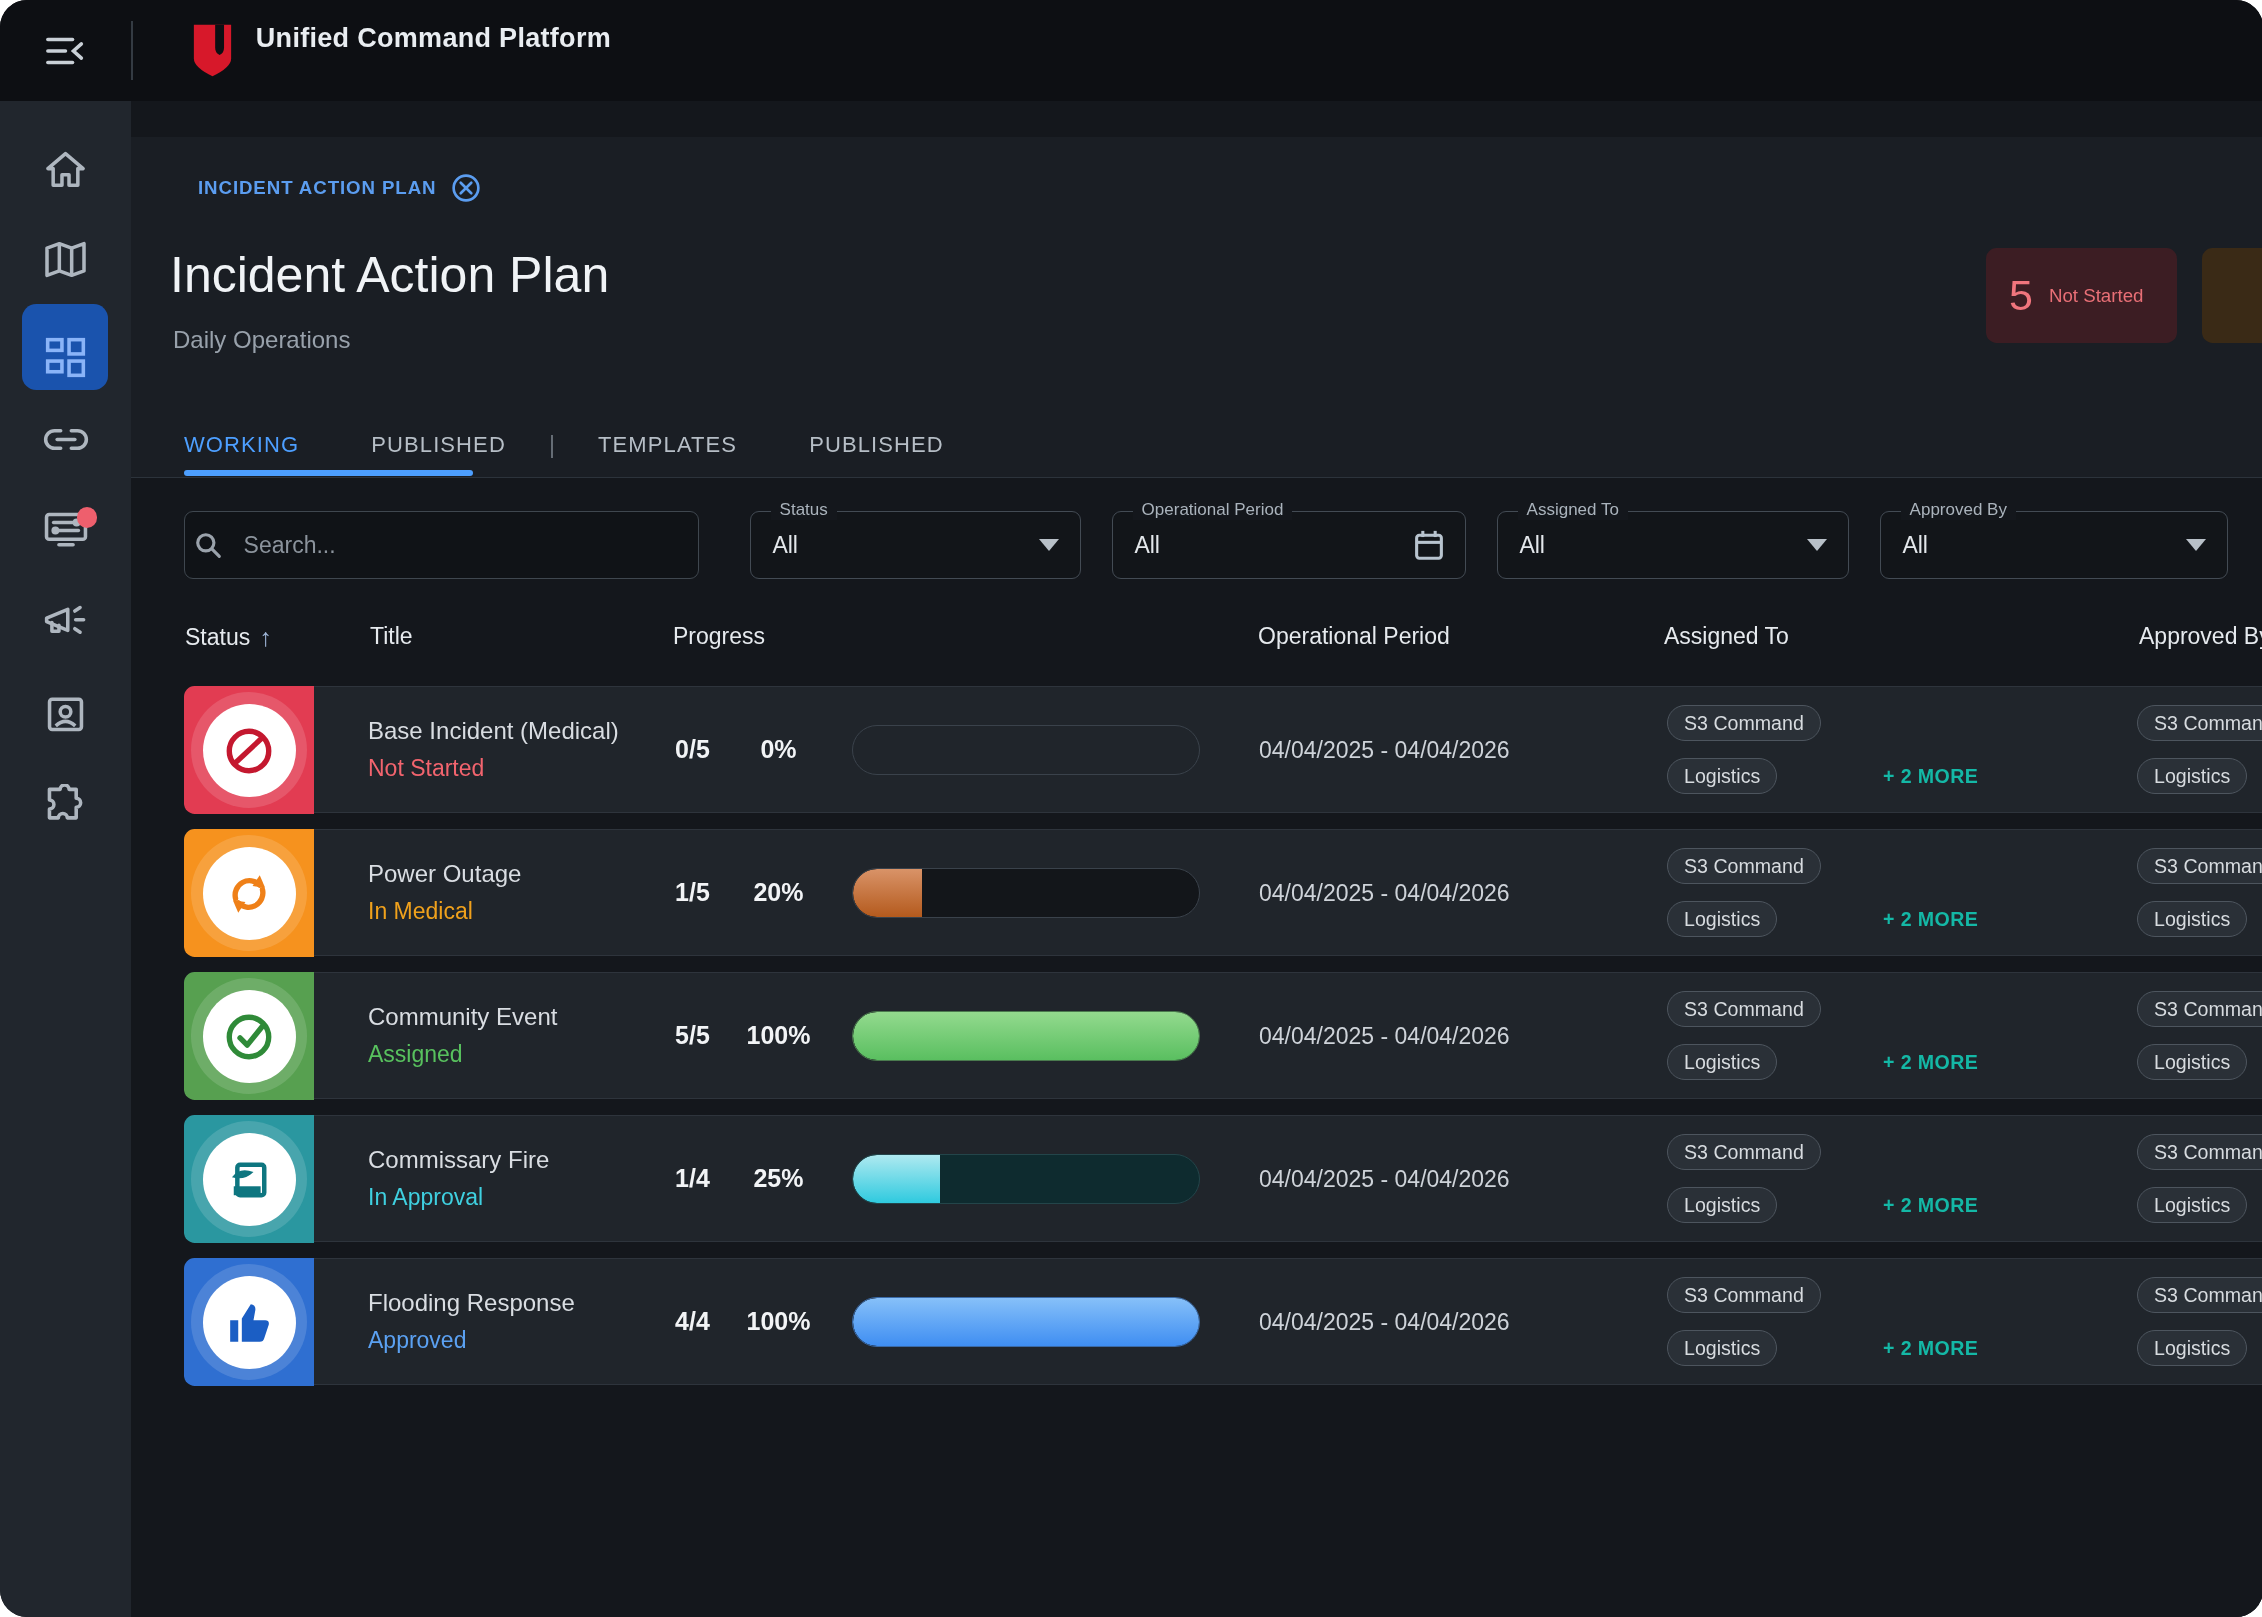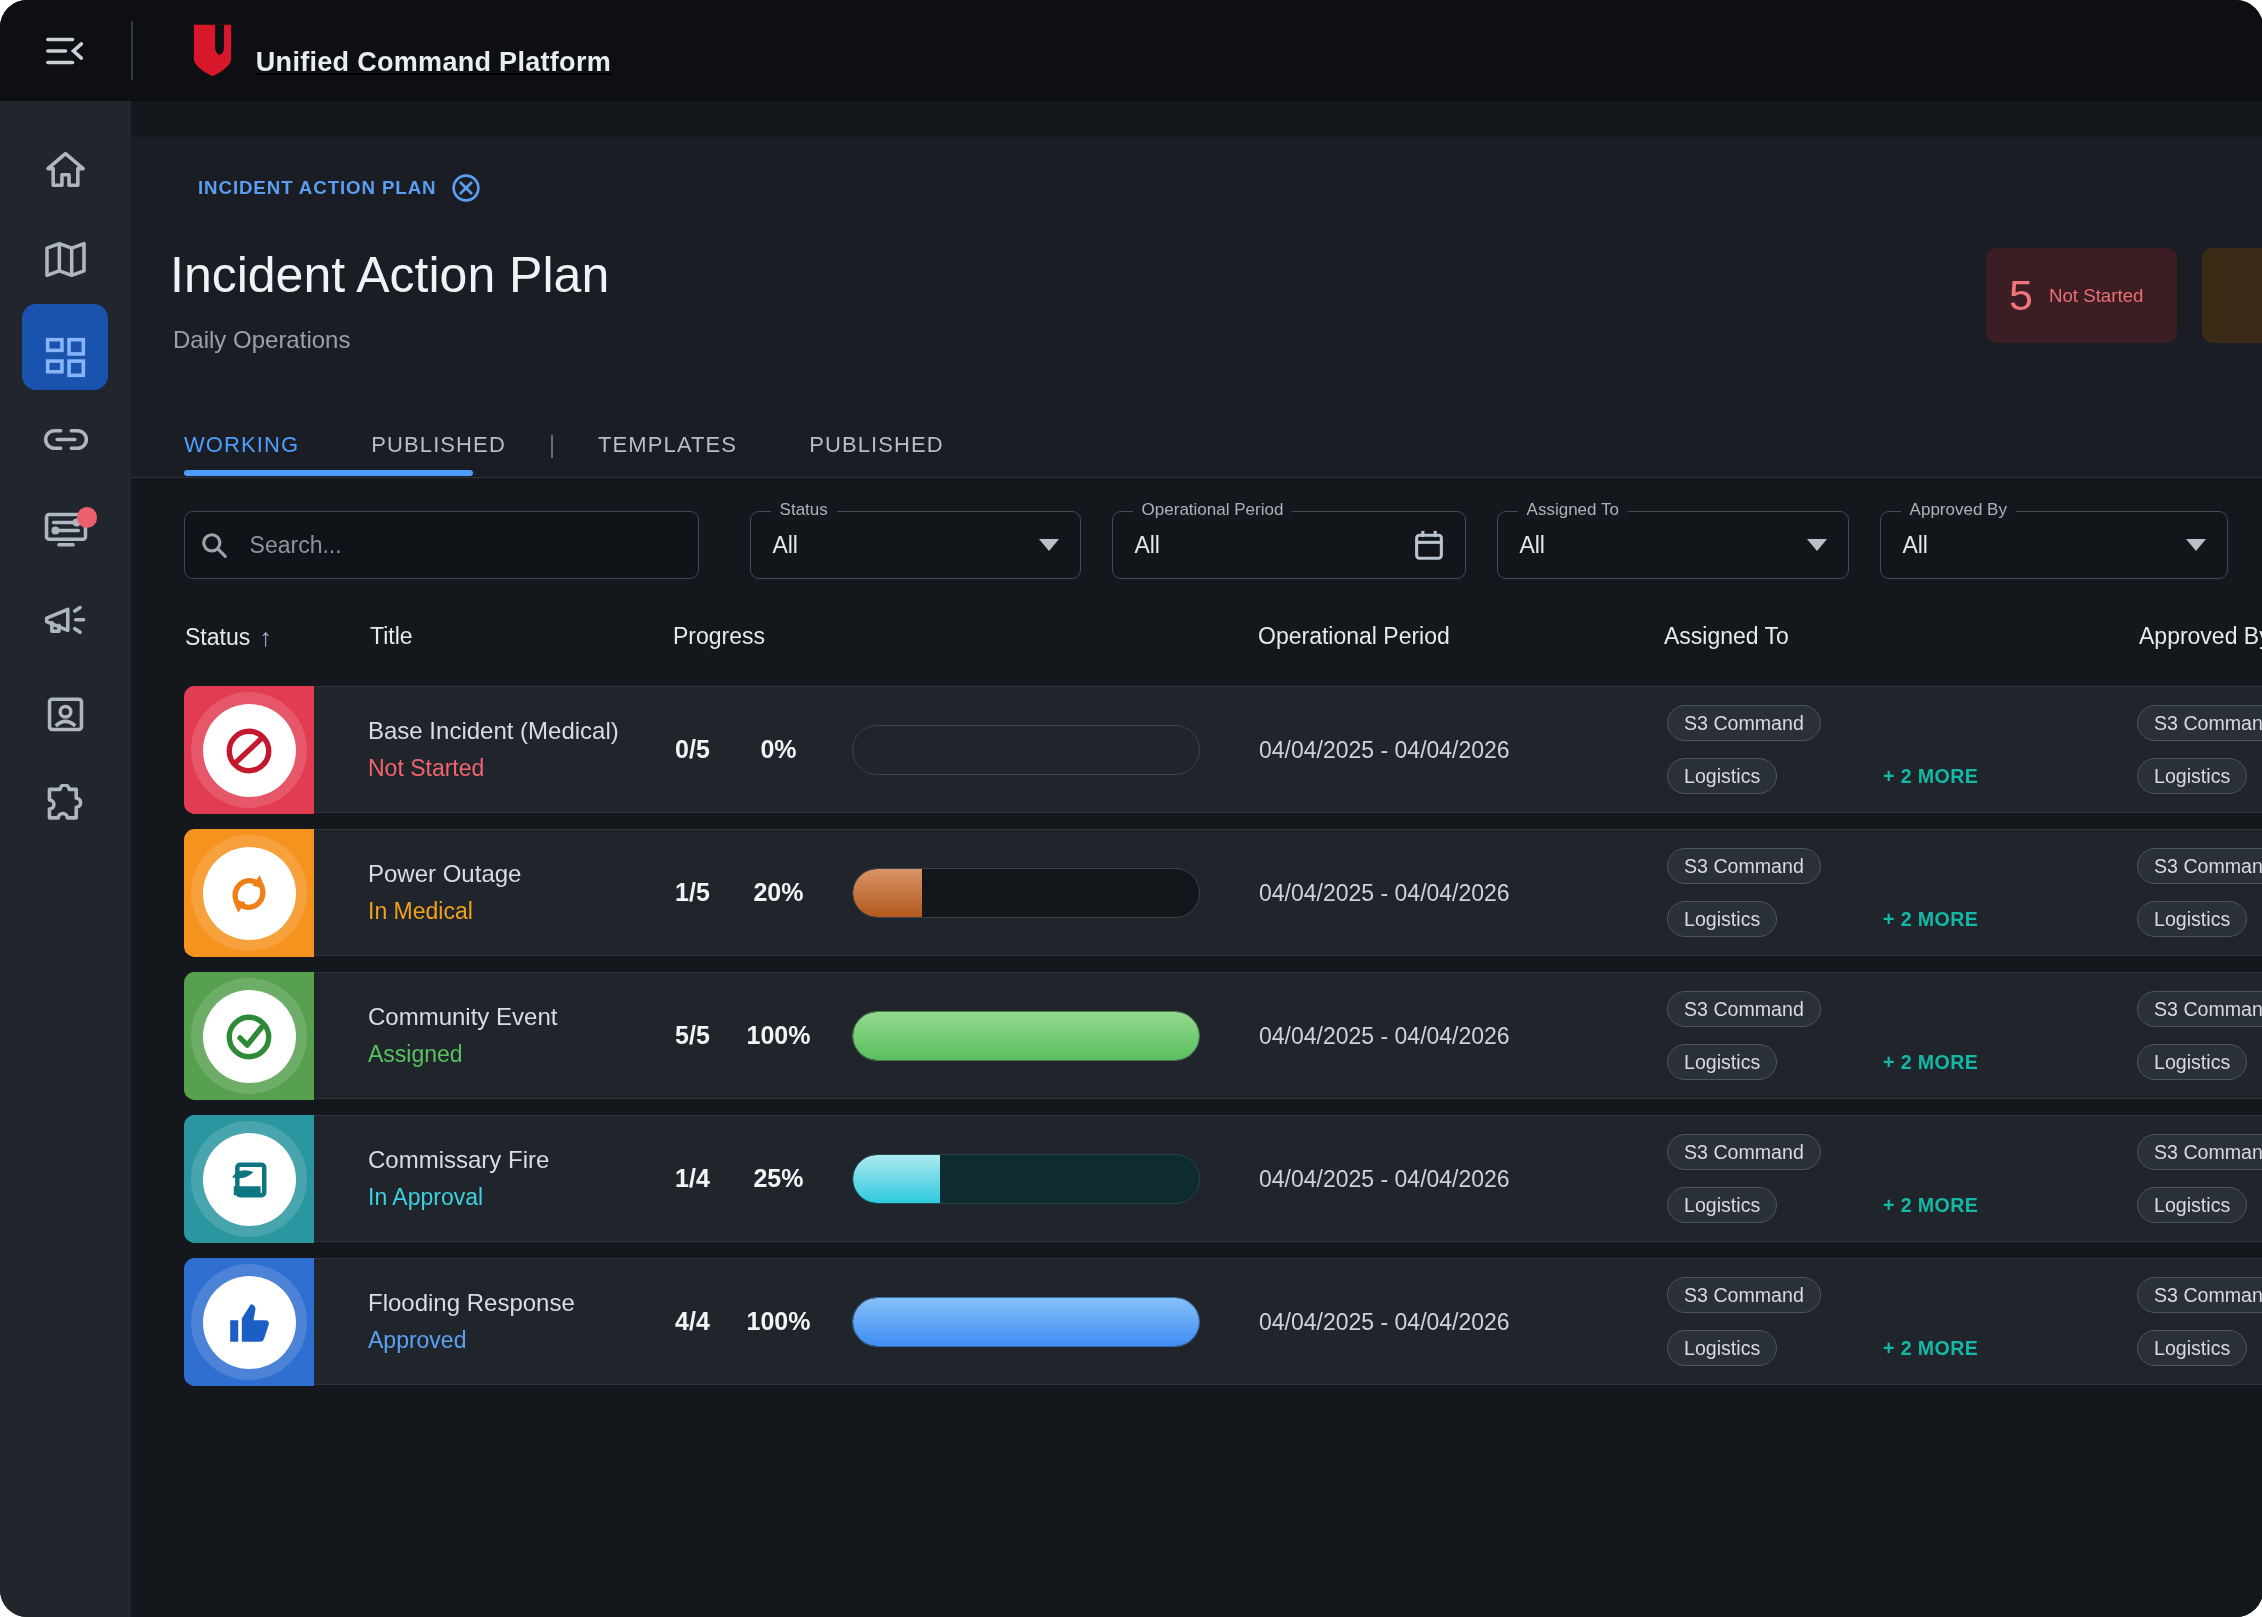--- a/index.html
+++ b/index.html
@@ -3,21 +3,21 @@
 <meta charset="utf-8">
 <style>
   html,body{margin:0;padding:0;background:#ffffff;}
   *{box-sizing:border-box;font-family:"Liberation Sans",sans-serif;}
   .window{position:relative;width:2263px;height:1617px;border-radius:27px;overflow:hidden;background:#14171c;}
 
   
   .appbar{position:absolute;left:0;top:0;width:2263px;height:101px;background:#0d0f13;display:flex;align-items:center;z-index:30;}
   .hamburger{width:131px;display:flex;justify-content:center;align-items:center;cursor:pointer;}
   .appbar-divider{width:1.8px;height:59px;background:#343b43;}
-  .brand{display:flex;align-items:flex-end;gap:23px;margin-left:59px;text-decoration:underline;}
+  .brand{display:flex;align-items:flex-start;gap:23px;margin-left:59px;}
   .app-title{color:#e9edf1;font-size:27px;font-weight:700;letter-spacing:0.3px;}
 
   
   .sidebar{position:absolute;left:0;top:101px;width:131px;height:1517px;background:#21262d;z-index:20;}
   .side-item{position:absolute;left:0;width:131px;height:89px;display:flex;align-items:center;justify-content:center;cursor:pointer;color:#aeb6bf;}
   .side-item svg{display:block;}
   .side-active-tile{position:absolute;left:22px;top:-9px;width:86px;height:86px;background:#1a53ad;border-radius:14.3px;z-index:-1;}
   .notif-dot{position:absolute;width:20.5px;height:20.5px;border-radius:50%;background:#ee5f6d;top:21.4px;right:34px;}
 
   
@@ -39,21 +39,21 @@
   
   .tabs{position:absolute;left:53px;top:282px;display:flex;align-items:center;height:52px;gap:0;}
   .tab{font-size:22px;font-weight:500;letter-spacing:1.1px;color:#b6bec6;padding:0 36px;cursor:pointer;position:relative;height:52px;display:flex;align-items:center;}
   .tab:first-child{padding-left:0;}
   .tab.active{color:#4d9fff;}
   .tab-divider{color:#6b737c;font-size:23px;padding:0 7.1px;}
   .tab-underline{position:absolute;left:53px;top:333px;width:289px;height:6.2px;border-radius:3.6px;background:#4d9fff;z-index:2;}
 
   
   .filters{position:absolute;left:0;top:374px;width:2132px;height:71px;}
-  .search-box{position:absolute;left:53px;top:0;width:515px;height:68px;border:1.8px solid #3f474f;border-radius:9px;background:#101317;display:flex;align-items:center;padding:0 16px;gap:19.6px;}
+  .search-box{position:absolute;left:53px;top:0;width:515px;height:68px;border:1.8px solid #3f474f;border-radius:9px;background:#101317;display:flex;align-items:center;padding:0 10px;gap:19.6px;}
   .search-box input{background:transparent;border:none;outline:none;color:#dfe3e7;font-size:23px;width:392px;}
   .search-box input::placeholder{color:#8b939c;}
   .select-box{position:absolute;top:0;height:68px;border:1.8px solid #434b54;border-radius:9px;background:#121519;display:flex;align-items:center;padding:0 21.4px;cursor:pointer;}
   .select-label{position:absolute;top:-12.5px;left:19.6px;padding:0 9px;background:#14171c;color:#aab3bc;font-size:17px;}
   .select-value{color:#e3e7eb;font-size:23px;flex:1;}
   .dd-arrow{width:0;height:0;border-left:10.7px solid transparent;border-right:10.7px solid transparent;border-top:12.5px solid #b8c0c8;}
   .sel-status{left:619px;width:331px;}
   .sel-period{left:981px;width:354px;}
   .sel-assigned{left:1366px;width:352px;}
   .sel-approved{left:1749px;width:348px;}

